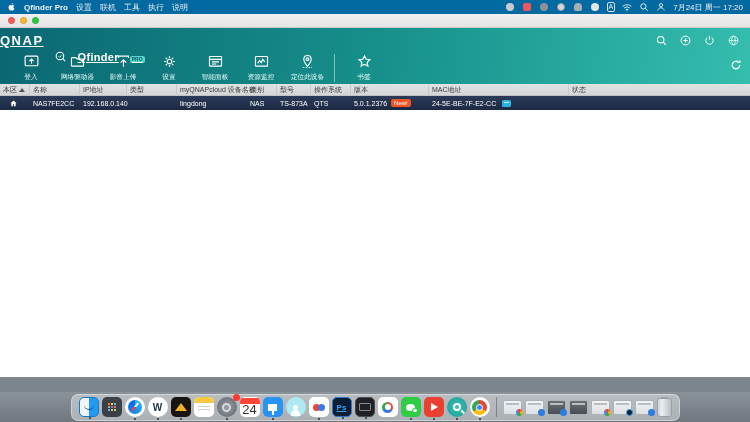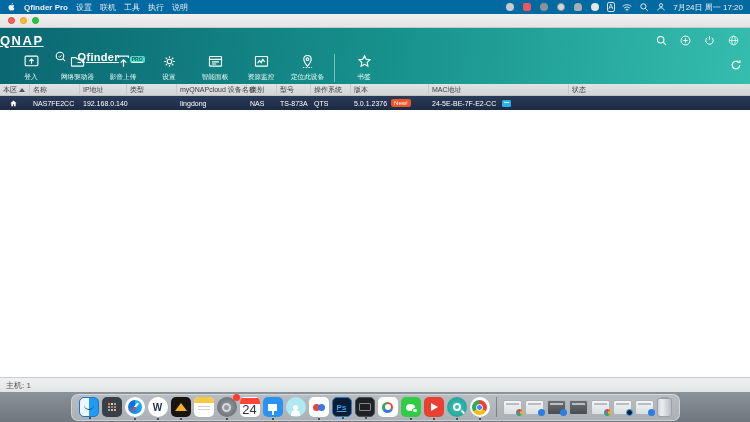--- a/index.html
+++ b/index.html
@@ -390,23 +390,20 @@
     </span>
     <span class="td c9">
       <span>24-5E-BE-7F-E2-CC</span>
       <span class="status-blue"></span>
     </span>
     <span class="td c10"></span>
   </div>
 
   <div class="content-empty"></div>
 
-  <div class="statusbar">
-    <span>主机: 1</span>
-  </div>
 
   <div class="desktop">
     <div class="dock-panel">
       <span class="dock-item di-finder running">
           <i></i>
         </span>
       <span class="dock-item di-launchpad">
           <i></i>
         </span>
       <span class="dock-item di-safari running">

